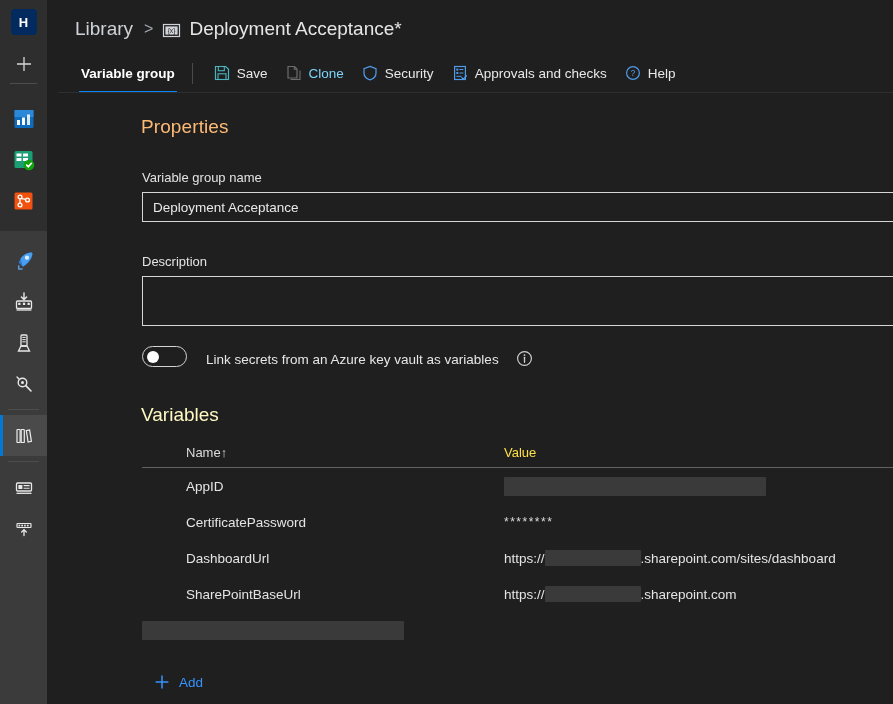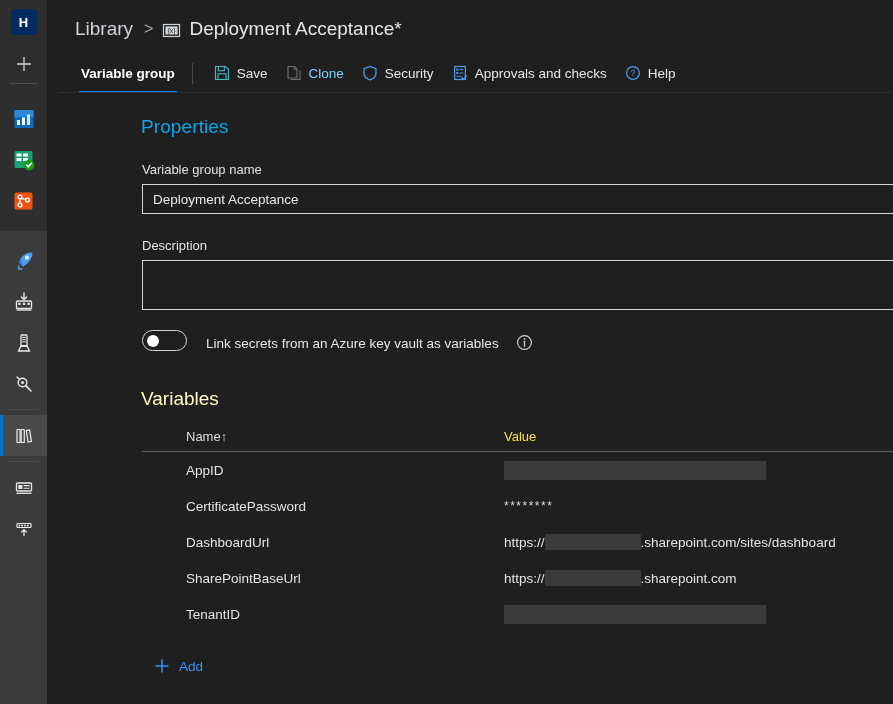--- a/index.html
+++ b/index.html
@@ -186,30 +186,30 @@
   .tb-btn.disabled { color: #7dd3fc; }
   .tb-ico { display: inline-flex; align-items: center; }
 
   
   .content {
     flex: 1 1 auto;
     padding: 0 0 0 0;
     overflow: hidden;
   }
   .sec-title {
-    color: #0ea5e9;
+    color: #fdba74;
     font-size: 19px;
     font-weight: 400;
     margin: 23px 8px 0 83px;
     letter-spacing: .1px;
   }
   .field-label {
     color: #e3e3e3;
     font-size: 13px;
-    margin: 24px 0 7px 84px;
+    margin: 32px 0 7px 84px;
   }
   .txt-input {
     margin-left: 84px;
     width: 806px;
     height: 30px;
     background: #1f1f1f;
     border: 1px solid #d6d6d6;
     color: #e9e9e9;
     font-size: 13.5px;
     padding: 0 10px;
@@ -591,21 +591,20 @@
         <div class="vt-row">
           <div class="vt-name">SharePointBaseUrl</div>
           <div class="vt-value">
             <span>https://</span>
             <span class="redact inline"></span>
             <span>.sharepoint.com</span>
           </div>
         </div>
 
         <div class="vt-row">
-          <div class="vt-name">TenantID</div>
           <div class="vt-value">
             <span class="redact full"></span>
           </div>
         </div>
       </div>
 
       <div class="add-row">
         <span class="add-plus">
           <svg width="16" height="16" viewBox="0 0 16 16">
             <path d="M8 1.6 V14.4 M1.6 8 H14.4" stroke="#3794ff" stroke-width="1.5" fill="none"></path>

